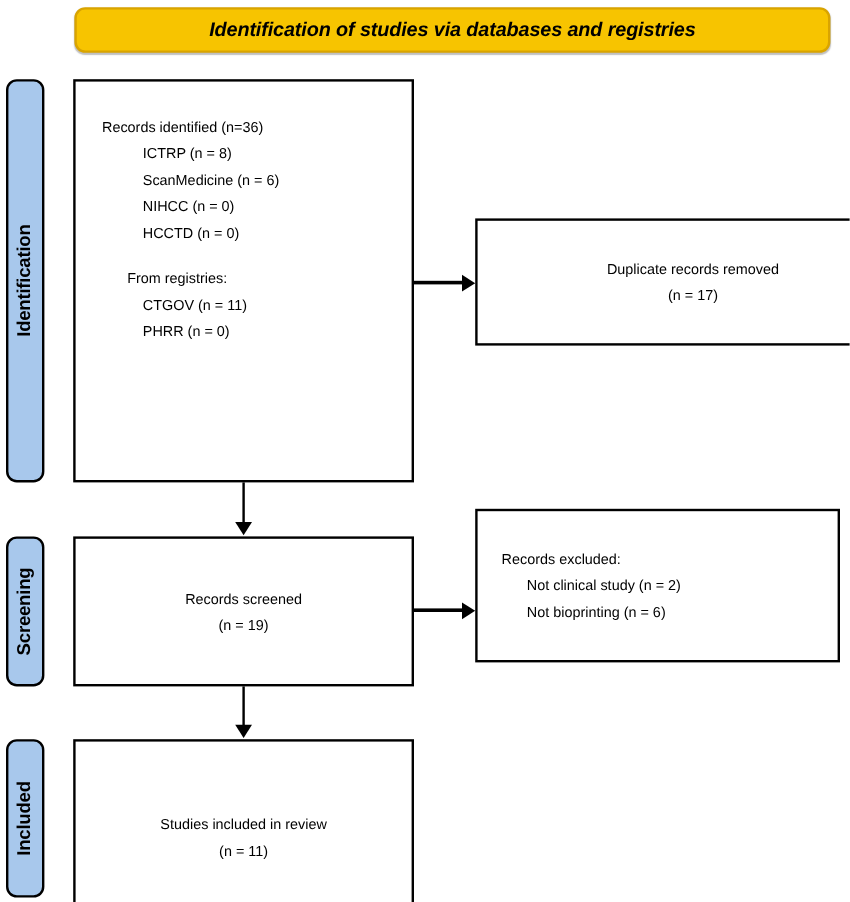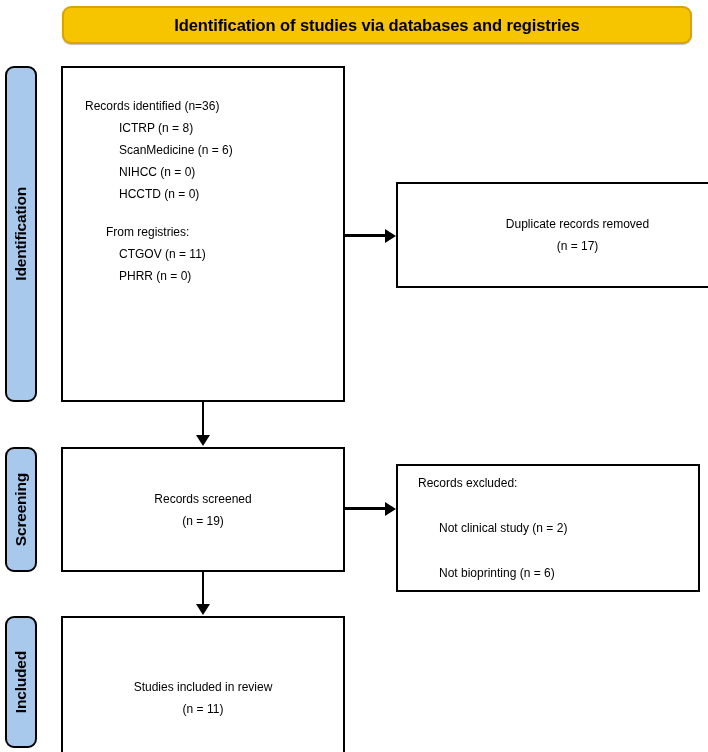--- a/index.html
+++ b/index.html
@@ -31,20 +31,21 @@
     width: 630px;
     height: 38px;
     background: #F7C400;
     border: 2px solid #D9A400;
     border-radius: 9px;
     box-sizing: border-box;
     display: flex;
     align-items: center;
     justify-content: center;
     box-shadow: 0 1px 1px rgba(0,0,0,0.25);
+    font-style: italic;
   }
   .header-banner-text {
     font-size: 16.5px;
     font-weight: bold;
     color: #000000;
     letter-spacing: -0.1px;
     white-space: nowrap;
   }
 
   
@@ -76,21 +77,21 @@
   
   .flow-box {
     position: absolute;
     background: #ffffff;
     border: 2.5px solid #000000;
     box-sizing: border-box;
   }
   .box-identification { left: 61px;  top: 66px;  width: 284px; height: 336px; }
   .box-duplicates     { left: 396px; top: 182px; width: 363px; height: 106px; }
   .box-screened       { left: 61px;  top: 447px; width: 284px; height: 125px; }
-  .box-excluded       { left: 396px; top: 464px; width: 304px; height: 128px; }
+  .box-excluded       { left: 396px; top: 424px; width: 304px; height: 128px; }
   .box-included       { left: 61px;  top: 616px; width: 284px; height: 163px; }
 
   .box-inner-center {
     width: 100%;
     height: 100%;
     display: flex;
     flex-direction: column;
     align-items: center;
     justify-content: center;
     text-align: center;
@@ -104,21 +105,21 @@
     padding: 0 0 0 20px;
     box-sizing: border-box;
   }
 
   .line {
     font-size: 12px;
     line-height: 22px;
     white-space: nowrap;
     color: #000000;
   }
-  .line-gap-sm { margin-top: 23px; }
+  .line-gap-sm { margin-top: 0; }
   .line-gap-md { margin-top: 16px; }
   .indent-1 { padding-left: 21px; }
   .indent-2 { padding-left: 34px; }
 
   .ident-stack {
     width: 100%;
     height: 100%;
     display: flex;
     flex-direction: column;
     justify-content: flex-start;

